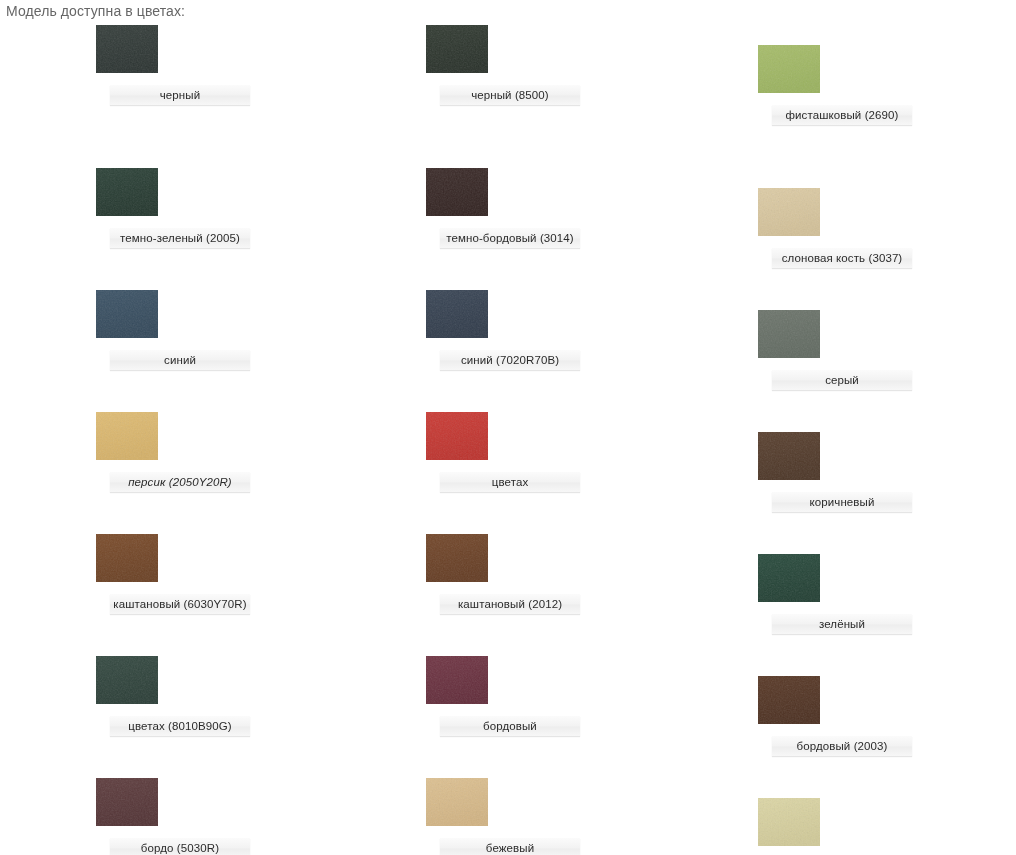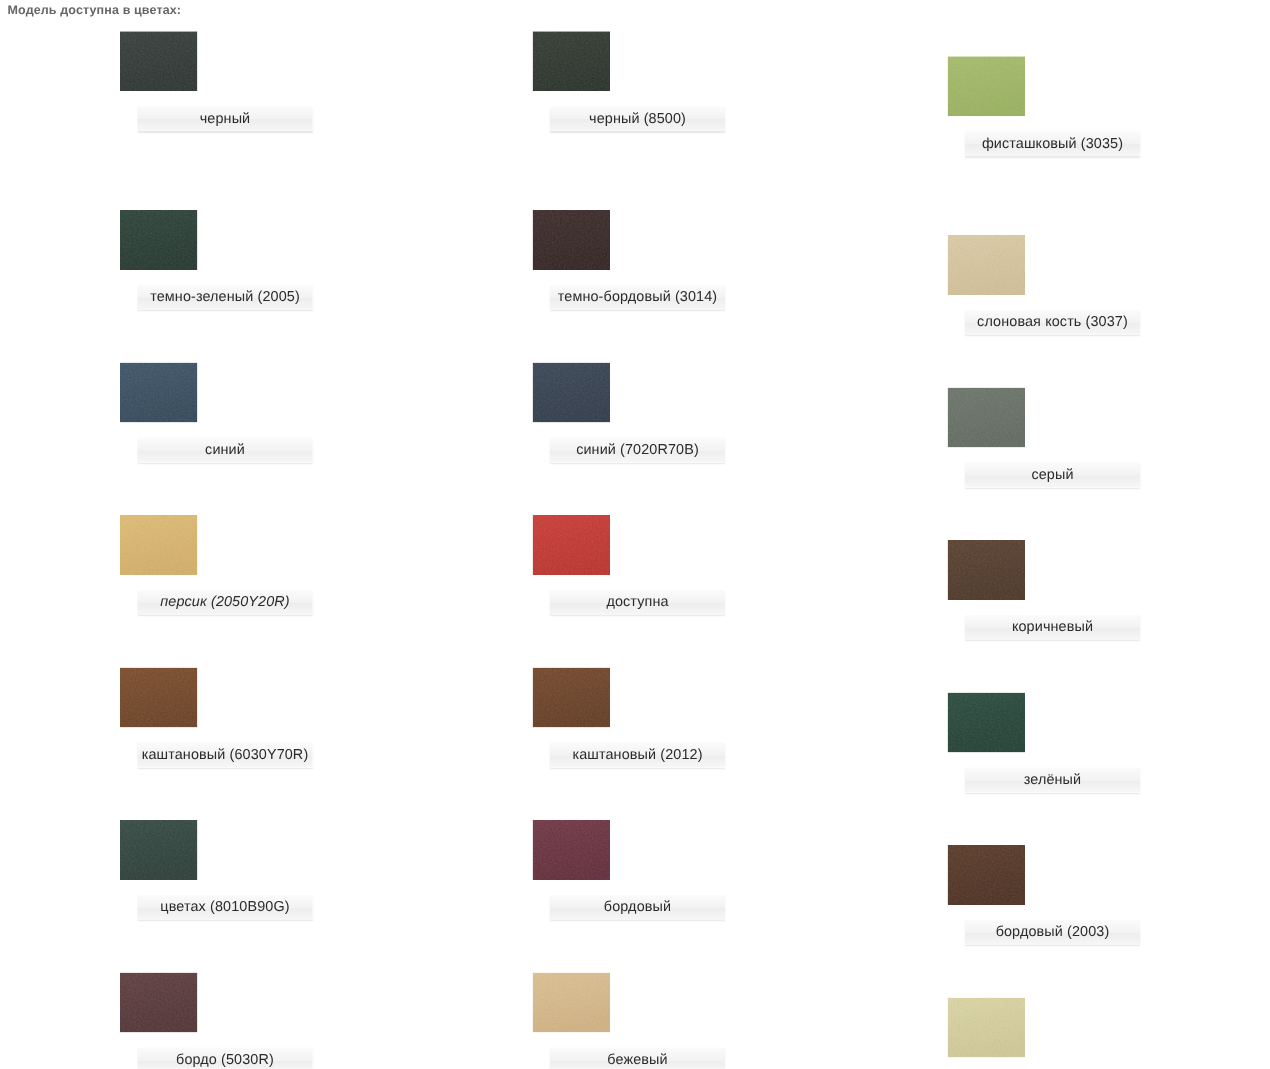--- a/index.html
+++ b/index.html
@@ -14,25 +14,24 @@
   body {
     font-family: "Liberation Sans", sans-serif;
     color: #333333;
     -webkit-font-smoothing: antialiased;
   }
 
   .page-heading {
     position: absolute;
     left: 6px;
     top: 3px;
-    font-size: 10px;
+    font-size: 14px;
     color: #666666;
     letter-spacing: 0.1px;
     white-space: nowrap;
-    font-weight: bold;
   }
 
   .swatch-grid {
     position: relative;
     width: 1016px;
     height: 855px;
   }
 
   .color-cell {
     position: absolute;
@@ -151,21 +150,21 @@
               <linearGradient id="gr2" x1="0" y1="0" x2="0.25" y2="1">
                 <stop offset="0" stop-color="#a7bd6b"></stop>
                 <stop offset="1" stop-color="#9ab25f"></stop>
               </linearGradient>
             </defs>
             <rect x="0" y="0" width="62" height="48" fill="url(#gr2)"></rect>
             <rect x="0" y="0" width="62" height="48" filter="url(#grain2)" opacity="0.55"></rect>
           </svg>
         </div>
         <div class="swatch-label-wrap">
-          <div class="swatch-label">фисташковый (3035)</div>
+          <div class="swatch-label">фисташковый (2690)</div>
         </div>
       </div>
       <div class="color-cell col-0" style="left: 96px; top: 168px;">
         <div class="swatch-chip">
           <svg class="tex" width="62" height="48" viewBox="0 0 62 48">
             <defs>
               <filter id="grain3" x="0" y="0" width="100%" height="100%">
                 <feTurbulence type="fractalNoise" baseFrequency="0.75" numOctaves="4" seed="46" result="n"></feTurbulence>
                 <feColorMatrix in="n" type="saturate" values="0"></feColorMatrix>
                 <feComponentTransfer>
@@ -343,21 +342,21 @@
               <linearGradient id="gr10" x1="0" y1="0" x2="0.25" y2="1">
                 <stop offset="0" stop-color="#cb3c36"></stop>
                 <stop offset="1" stop-color="#bc322d"></stop>
               </linearGradient>
             </defs>
             <rect x="0" y="0" width="62" height="48" fill="url(#gr10)"></rect>
             <rect x="0" y="0" width="62" height="48" filter="url(#grain10)" opacity="0.55"></rect>
           </svg>
         </div>
         <div class="swatch-label-wrap">
-          <div class="swatch-label">доступна</div>
+          <div class="swatch-label">цветах</div>
         </div>
       </div>
       <div class="color-cell col-2" style="left: 758px; top: 432px;">
         <div class="swatch-chip">
           <svg class="tex" width="62" height="48" viewBox="0 0 62 48">
             <defs>
               <filter id="grain11" x="0" y="0" width="100%" height="100%">
                 <feTurbulence type="fractalNoise" baseFrequency="0.75" numOctaves="4" seed="150" result="n"></feTurbulence>
                 <feColorMatrix in="n" type="saturate" values="0"></feColorMatrix>
                 <feComponentTransfer>

